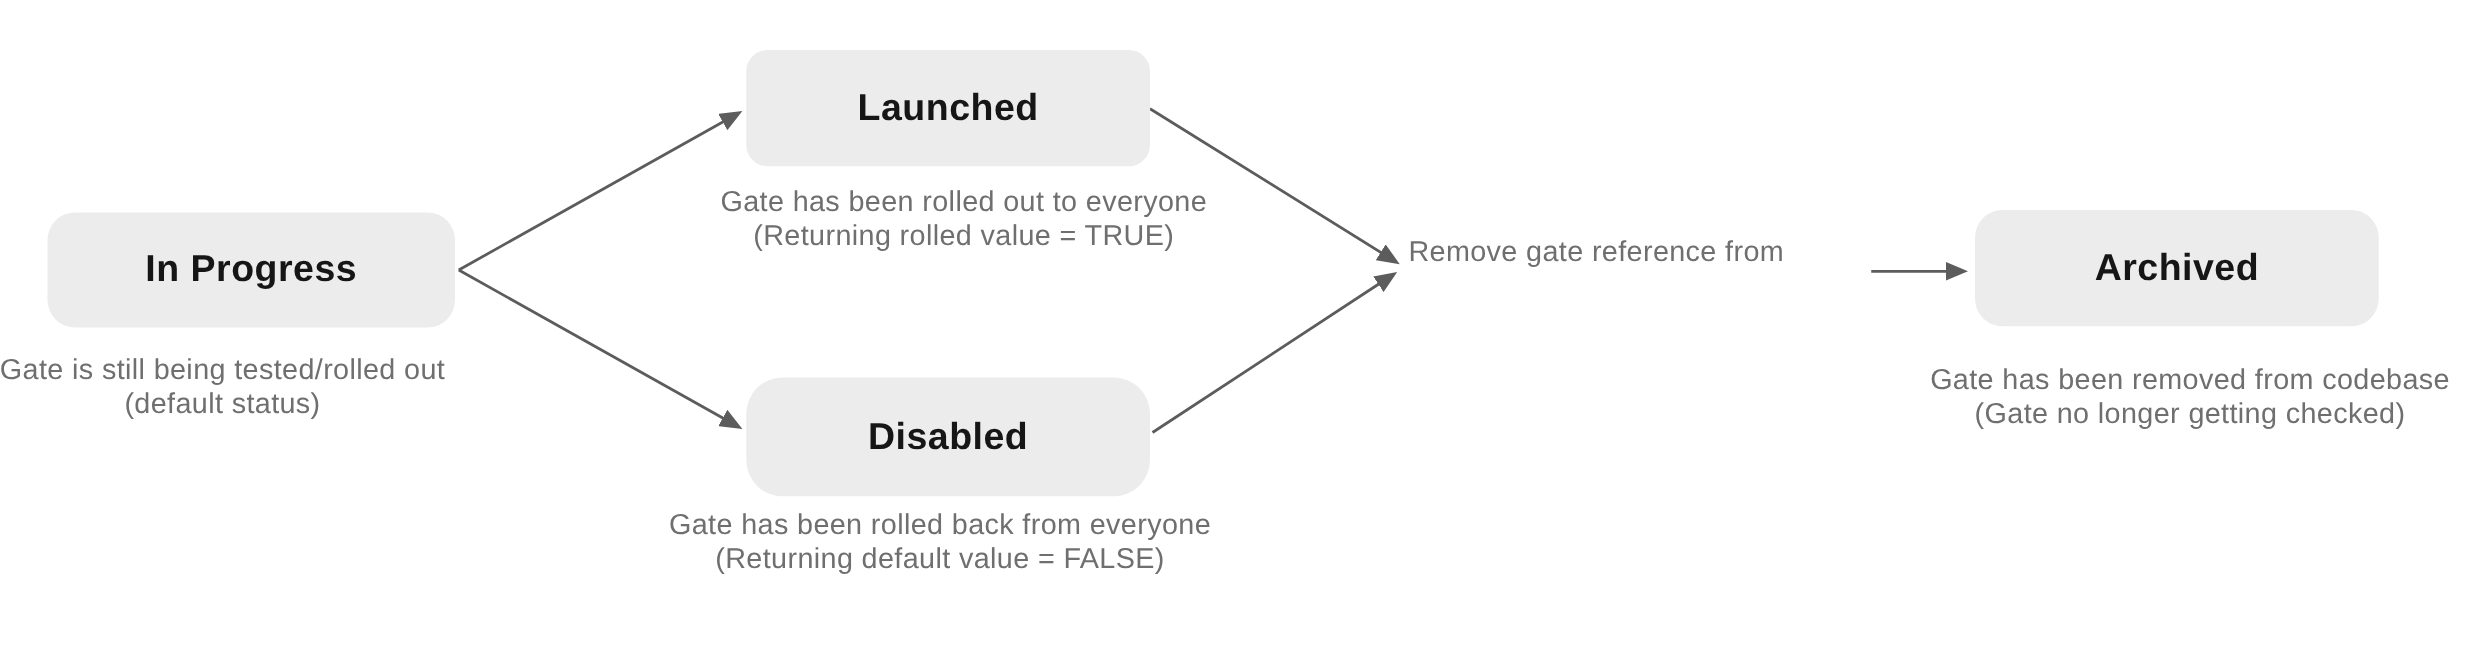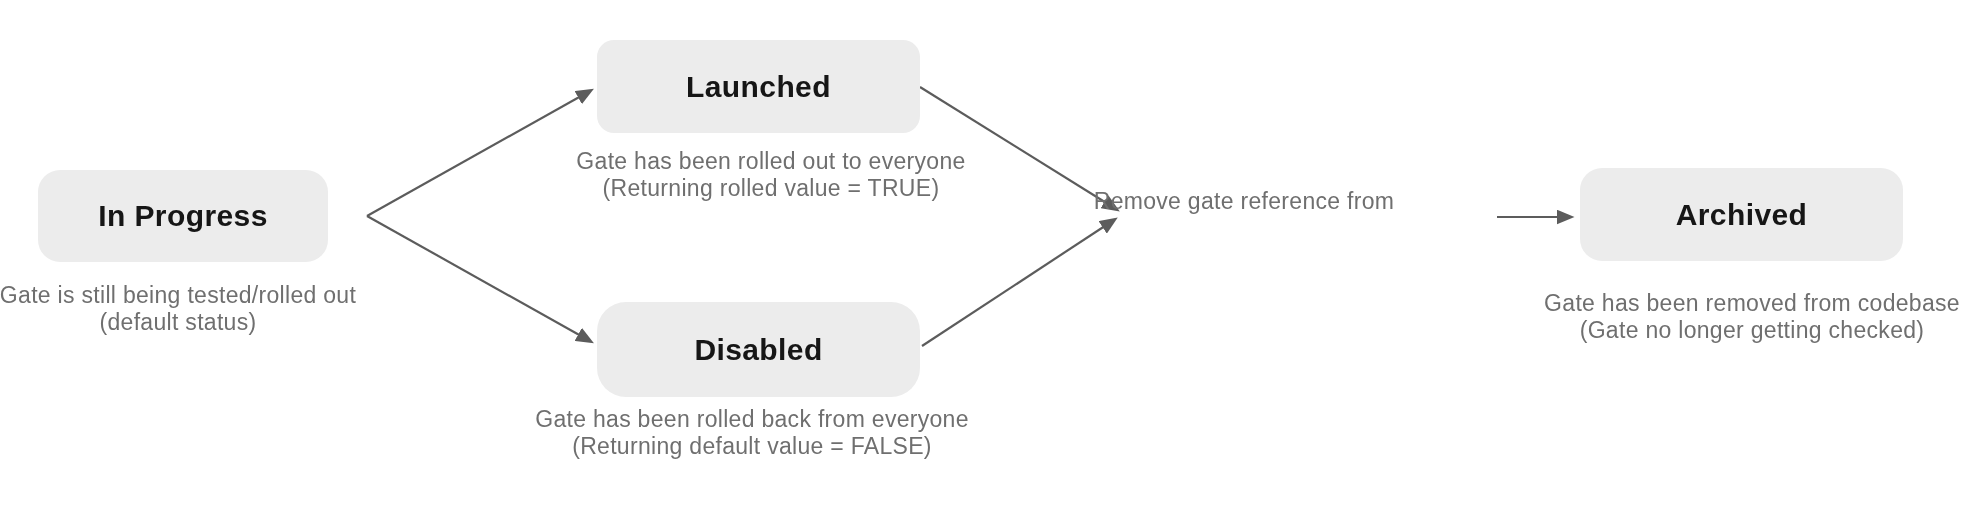--- a/index.html
+++ b/index.html
@@ -17,40 +17,40 @@
     border-radius: 22px;
     display: flex;
     align-items: center;
     justify-content: center;
     color: #161616;
     font-size: 30px;
     font-weight: 600;
     letter-spacing: 0.4px;
     white-space: nowrap;
   }
-  .node-in-progress { left: 38px;   top: 170px; width: 290px; height: 92px; }
+  .node-in-progress { left: 38px;   top: 170px; width: 326px; height: 92px; }
   .node-launched    { left: 597px;  top: 40px;  width: 323px; height: 93px; border-radius: 17px; }
   .node-disabled    { left: 597px;  top: 302px; width: 323px; height: 95px; border-radius: 29px; }
   .node-archived    { left: 1580px; top: 168px; width: 323px; height: 93px; }
 
   .caption {
     position: absolute;
     transform: translateX(-50%);
     text-align: center;
     color: #6f6f6f;
     font-size: 23px;
     line-height: 27px;
     letter-spacing: 0.3px;
     white-space: nowrap;
   }
   .caption-in-progress { left: 178px;  top: 282px; }
   .caption-launched    { left: 771px;  top: 148px; }
   .caption-disabled    { left: 752px;  top: 406px; }
   .caption-archived    { left: 1752px; top: 290px; }
-  .annotation          { left: 1244px; top: 188px; }
+  .annotation          { left: 1277px; top: 188px; }
 
   svg.arrows {
     position: absolute;
     left: 0; top: 0;
     width: 1982px;
     height: 520px;
   }
   svg.arrows line { stroke: #5c5c5c; stroke-width: 2.2; }
 </style>
 </head>

